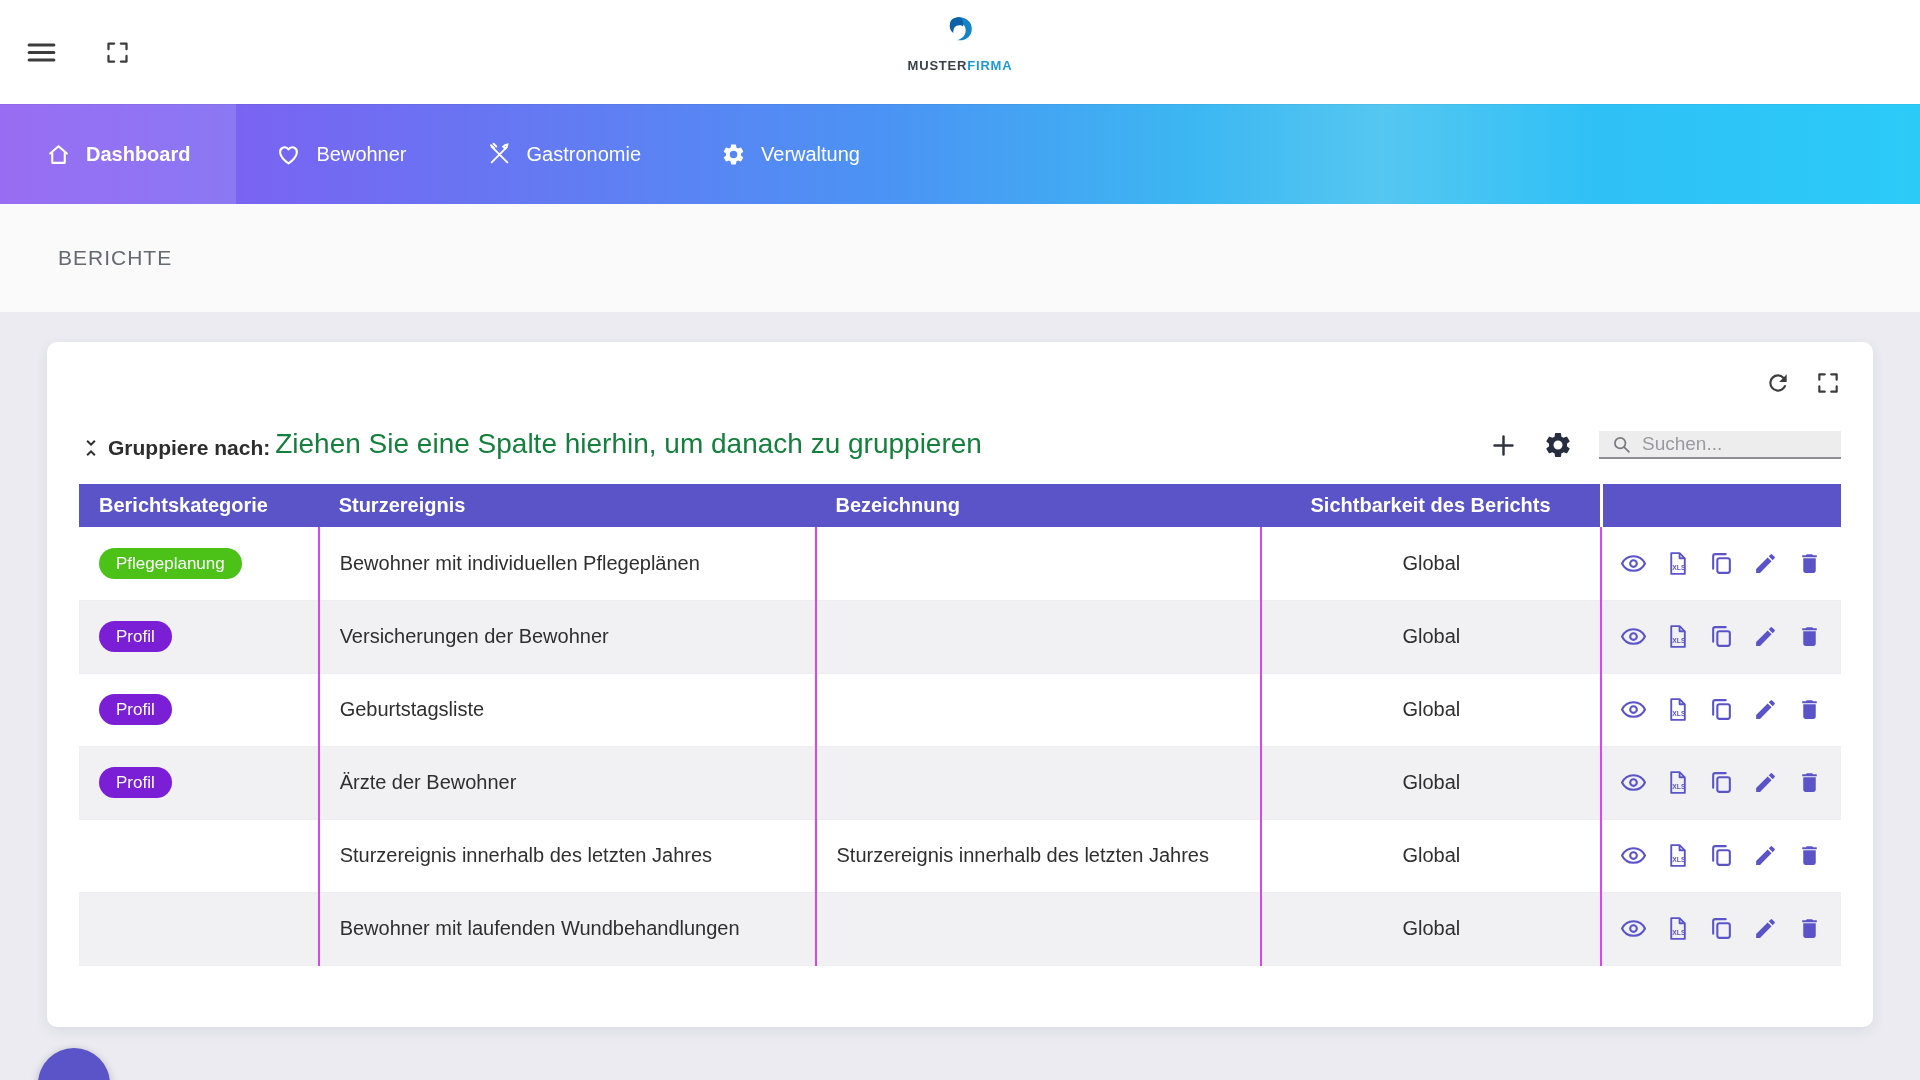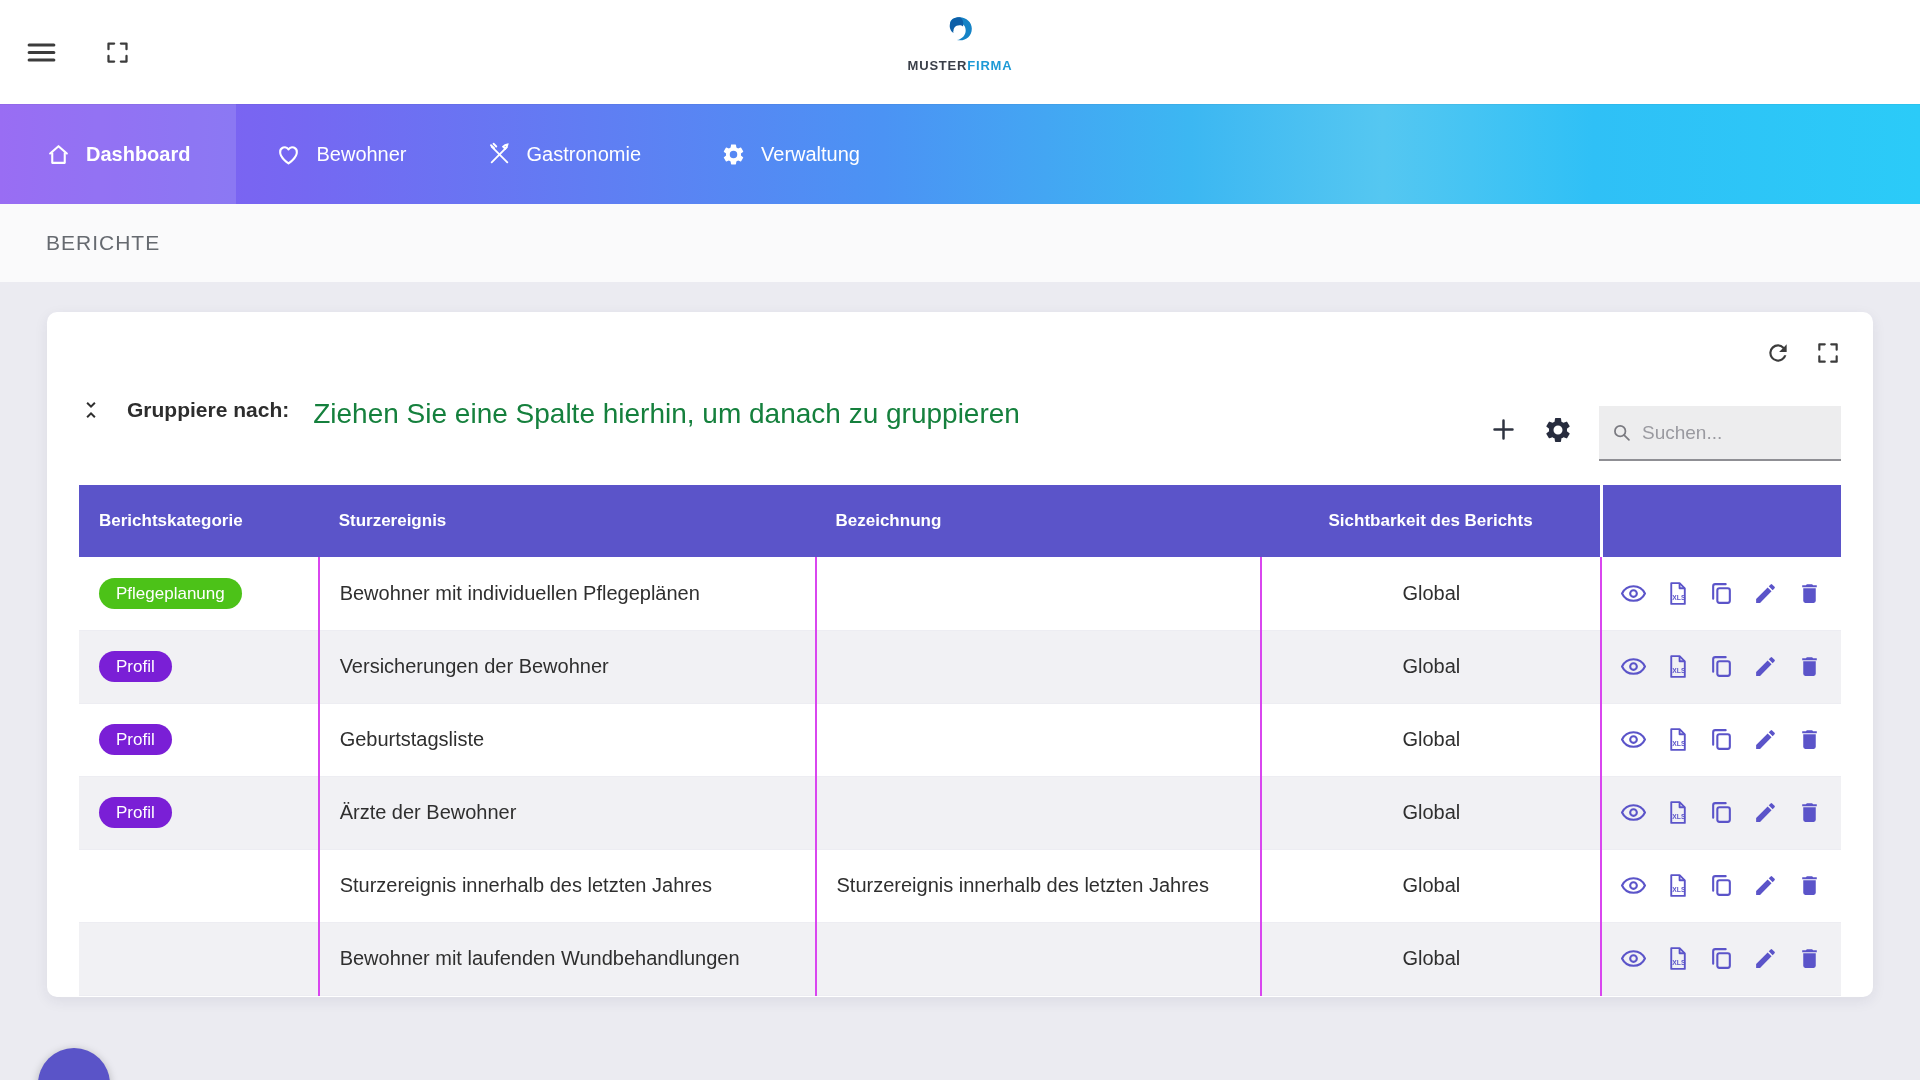--- a/index.html
+++ b/index.html
@@ -40,56 +40,56 @@
   }
   .nav-item {
     display:flex; align-items:center; gap:15px;
     padding:0 40px; color:#ffffff; font-size:20px;
     cursor:pointer; white-space:nowrap;
   }
   .nav-item.active { background:rgba(255,255,255,0.13); font-weight:bold; padding:0 46px; }
   .nav-icon { display:flex; }
 
   
-  .breadcrumb-bar { height:78px; background:#fafafb; display:flex; align-items:center; padding:0 46px; }
+  .breadcrumb-bar { height:108px; background:#fafafb; display:flex; align-items:center; padding:0 58px; }
   .breadcrumb { font-size:21px; color:#666a70; letter-spacing:1px; }
 
   
   .main { padding:30px 47px 0; }
   .card {
     background:#ffffff; border-radius:10px;
     box-shadow:0 4px 14px rgba(40,40,80,.08);
     padding:28px 32px 40px; height:685px;
   }
   .card-tools { display:flex; justify-content:flex-end; gap:24px; color:#555; }
 
-  .toolbar { display:flex; align-items:flex-start; margin-top:32px; gap:24px; }
+  .toolbar { display:flex; align-items:flex-end; margin-top:32px; gap:5px; }
   .compress { color:#2f2f2f; }
   .group-label { font-size:21px; font-weight:bold; color:#2d2d2d; }
   .group-hint { font-size:28px; color:#15803d; }
   .toolbar-right { margin-left:auto; display:flex; align-items:center; gap:26px; }
   .plus-btn { color:#2e3340; }
   .gear-btn { color:#272c3e; }
   .search-box {
-    width:242px; height:55px; background:#ededee;
+    width:242px; height:28px; background:#ededee;
     border-bottom:2px solid #8f8f94;
-    display:flex; align-items:center; gap:10px; padding:0 12px;margin-top:8px;
+    display:flex; align-items:center; gap:10px; padding:0 12px;
   }
   .search-box .mag { color:#7a7a80; }
   .search-box input {
     border:none; outline:none; background:transparent;
     font-size:19px; color:#444; width:100%; font-family:inherit;
   }
   .search-box input::placeholder { color:#9a9aa0; }
 
   
   table { width:100%; border-collapse:collapse; margin-top:24px; table-layout:fixed; }
   thead th {
-    background:#5b54c9; color:#fff; font-size:17px; font-weight:bold;
-    height:72px; text-align:left; padding:0 20px;
+    background:#5b54c9; color:#fff; font-size:20px; font-weight:bold;
+    height:43px; text-align:left; padding:0 20px;
   }
   thead th.center { text-align:center; }
   thead th:last-child { border-left:3px solid #ffffff; }
   tbody td {
     height:73px; font-size:20px; color:#2f2f2f; padding:0 20px;
     border-right:2px solid #d946ef; border-bottom:1px solid #ededf2;
     overflow:hidden; white-space:nowrap; text-overflow:ellipsis;
   }
   tbody td:last-child { border-right:none; }
   tbody tr:nth-child(even) { background:#f1f1f4; }

